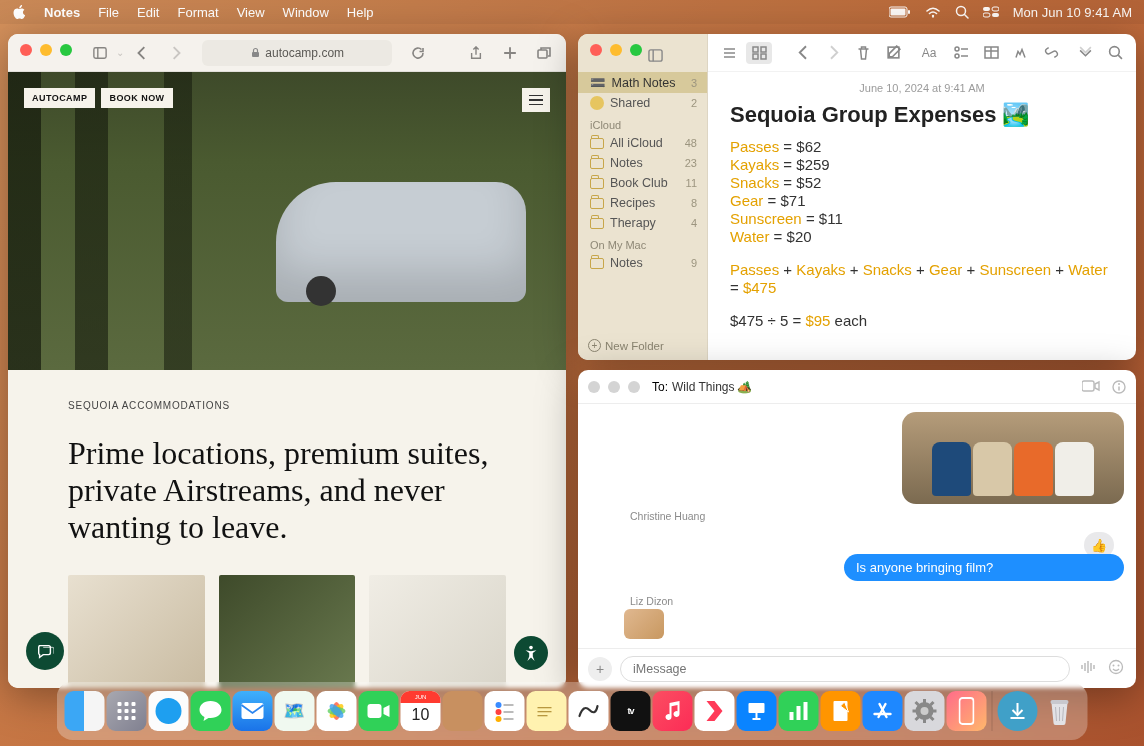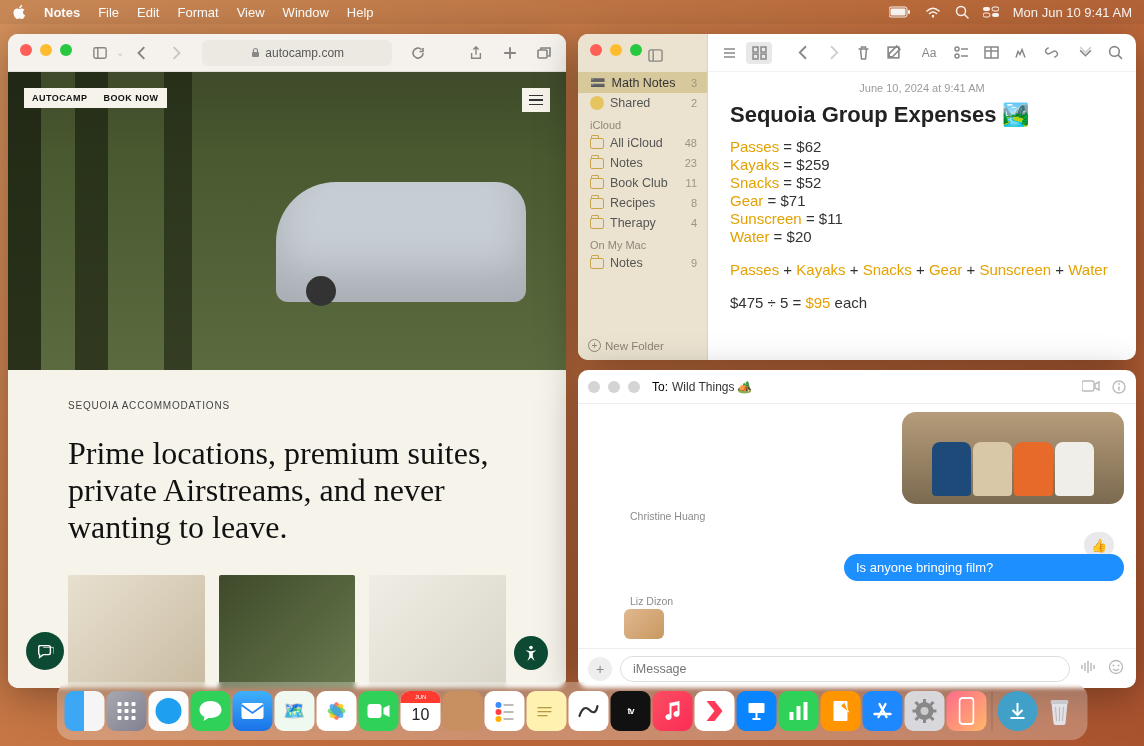--- a/index.html
+++ b/index.html
@@ -48,21 +48,21 @@
 .hero { height: 298px; background: linear-gradient(180deg,#3e4a2a 0%, #4a5a30 30%, #5b6a3f 100%); position: relative; }
 .hero-trees { position:absolute; inset:0; background:
   linear-gradient(90deg, rgba(20,25,12,.7) 0 6%, transparent 6% 12%, rgba(20,25,12,.6) 12% 18%, transparent 18% 28%, rgba(20,25,12,.55) 28% 33%, transparent 33% 100%);
 }
 .trailer {
   position:absolute; right:40px; top:110px; width:250px; height:120px; background:#c6cdd3;
   border-radius: 60px 30px 12px 12px / 60px 30px 12px 12px;
   box-shadow: inset 0 -30px 40px rgba(0,0,0,.15);
 }
 .trailer::after{content:""; position:absolute; bottom:-4px; left:30px; width:30px;height:30px;background:#333;border-radius:50%;}
-.tags { position:absolute; top:16px; left:16px; display:flex; }
+.tags { position:absolute; top:16px; left:16px; display:flex; gap:6px;}
 .tag { background:#f6f3eb; color:#111; font-size:9px; letter-spacing:.05em; padding:5px 8px; font-weight:600;}
 .hamburger { position:absolute; top:16px; right:16px; width:28px; height:24px; background:#f6f3eb; display:flex; flex-direction:column; justify-content:center; gap:3px; align-items:center;}
 .hamburger span{width:14px;height:1.5px;background:#333;}
 .page-body { padding: 30px 60px 0; color:#111;}
 .kicker { font-size:10px; letter-spacing:.08em; color:#444; margin-bottom:24px;}
 .headline { font-family: Georgia, "Times New Roman", serif; font-size:32px; line-height:1.15; font-weight:400; margin-bottom:30px;}
 .filter { font-size:10px; color:#333; margin-bottom:12px;}
 .cards {display:flex; gap:14px; padding:0 60px;}
 .card { flex:1; height:120px; background:#ddd; background-size:cover; border-radius:2px;}
 .c1{background:linear-gradient(135deg,#e8e0d0,#c8baa0);}
@@ -447,20 +447,21 @@
       <div class="note-line"><span class="hl">Passes</span><span> = $62</span></div>
       <div class="note-line"><span class="hl">Kayaks</span><span> = $259</span></div>
       <div class="note-line"><span class="hl">Snacks</span><span> = $52</span></div>
       <div class="note-line"><span class="hl">Gear</span><span> = $71</span></div>
       <div class="note-line"><span class="hl">Sunscreen</span><span> = $11</span></div>
       <div class="note-line"><span class="hl">Water</span><span> = $20</span></div>
       <div style="height:14px"></div>
       <div class="note-line">
         <span class="hl">Passes</span><span> + </span><span class="hl">Kayaks</span><span> + </span><span class="hl">Snacks</span><span> + </span><span class="hl">Gear</span><span> + </span><span class="hl">Sunscreen</span><span> + </span><span class="hl">Water</span>
       </div>
+      <div class="note-line"><span>= </span><span class="hl">$475</span></div>
       <div style="height:14px"></div>
       <div class="note-line"><span>$475 ÷ 5 =  </span><span class="hl">$95</span><span> each</span></div>
     </div>
   </div>
 </div>
 
 <div id="messages" class="window">
   <div class="msg-header">
     <div class="traffic" style="position:static;margin-right:12px">
       <div class="tl grey"></div>

